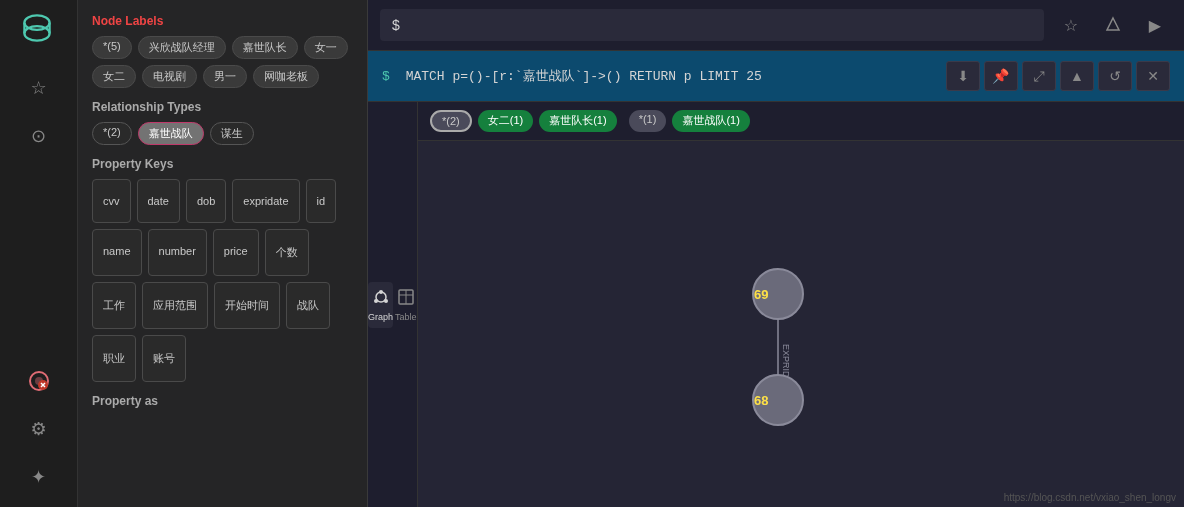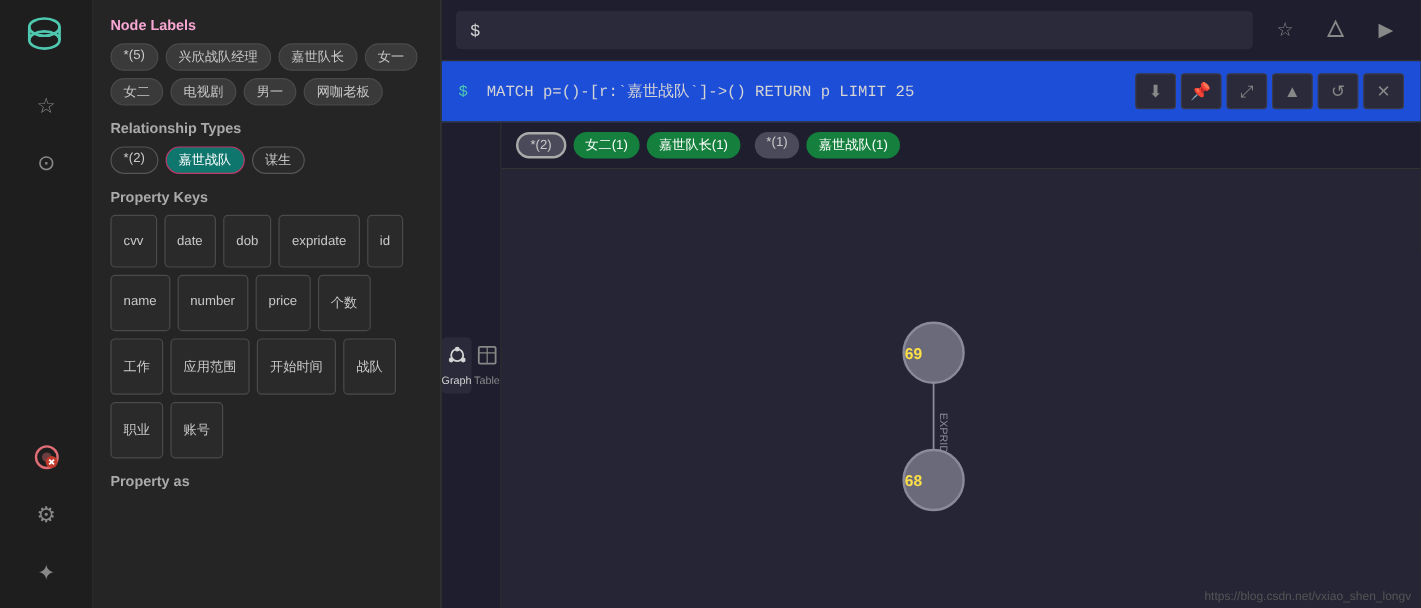--- a/index.html
+++ b/index.html
@@ -58,21 +58,21 @@
 
     .db-title {
       font-size: 15px;
       font-weight: 600;
       color: #d4d4d4;
       margin-bottom: 4px;
     }
     .db-subtitle {
       font-size: 12px;
       font-weight: 600;
-      color: #f9a8d4;
+      color: #ef4444;
       margin-bottom: 8px;
       margin-top: 2px;
     }
 
     .tag-row {
       display: flex;
       flex-wrap: wrap;
       gap: 6px;
       margin-bottom: 8px;
     }
@@ -97,21 +97,21 @@
     .rel-tag {
       background: #2a2a2a;
       color: #c8c8c8;
       border-radius: 12px;
       padding: 3px 10px;
       font-size: 11px;
       cursor: pointer;
       border: 1px solid #555;
     }
     .rel-tag.pink { 
-      background: #0f766e;
+      background: #737373;
       color: #fff;
       border-color: #c0396a;
     }
 
     .prop-tag {
       background: #2a2a2a;
       color: #c8c8c8;
       border-radius: 4px;
       padding: 15px 10px;
       font-size: 11px;
@@ -159,21 +159,21 @@
       align-items: center;
       justify-content: center;
       color: #888;
       cursor: pointer;
       font-size: 16px;
       border-radius: 4px;
     }
 
     
     .query-bar {
-      background: #1d4ed8;
+      background: #0c4a6e;
       padding: 10px 14px;
       display: flex;
       align-items: center;
       gap: 10px;
       border-bottom: 1px solid #333;
       flex-shrink: 0;
     }
     .query-text {
       flex: 1;
       color: #d4d4d4;

